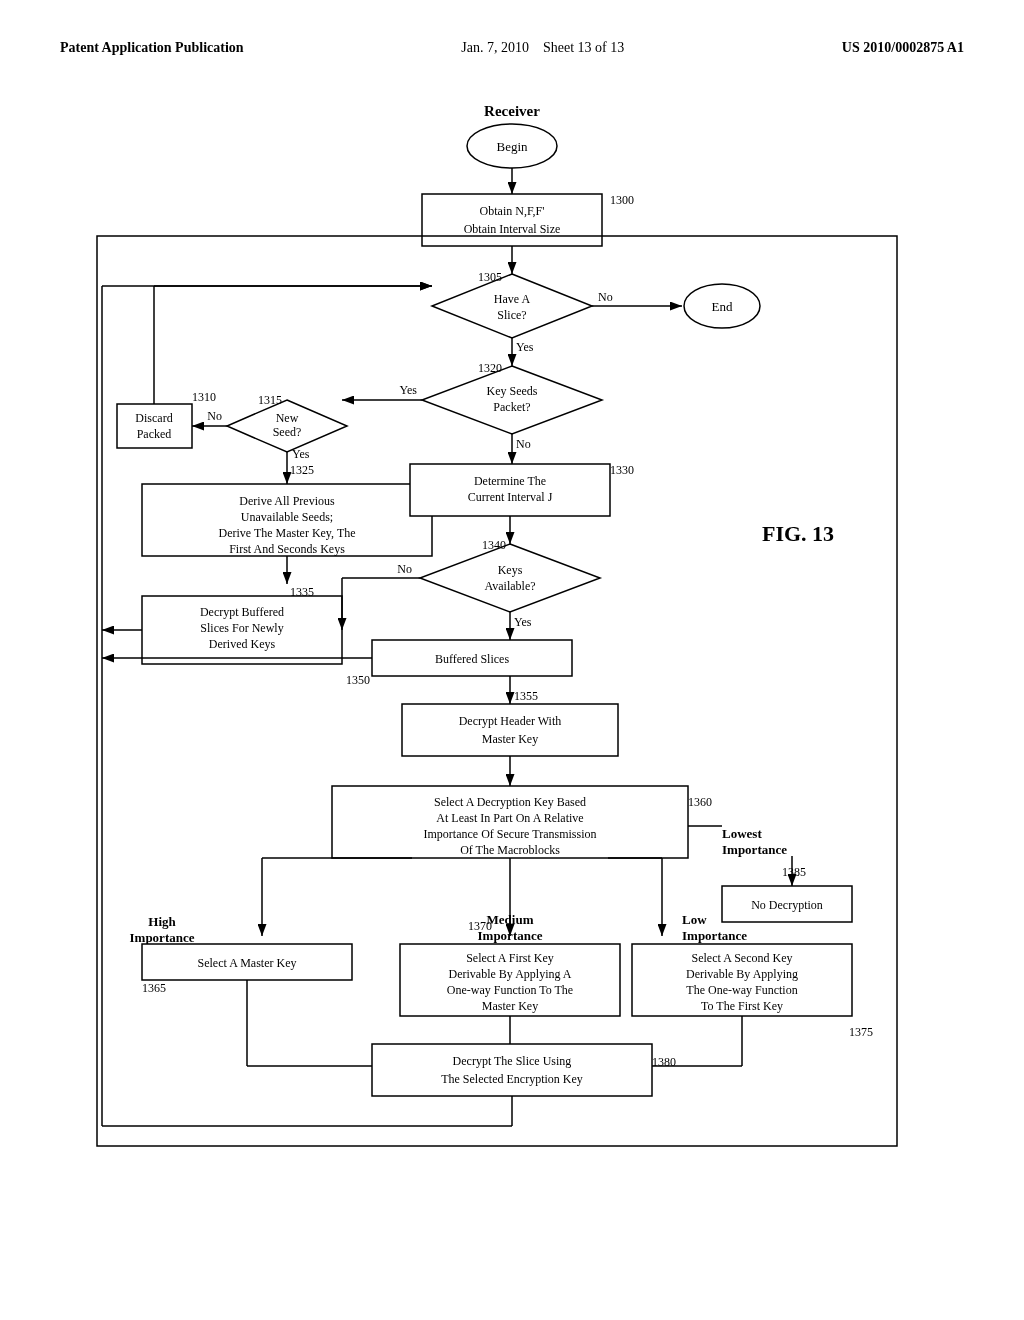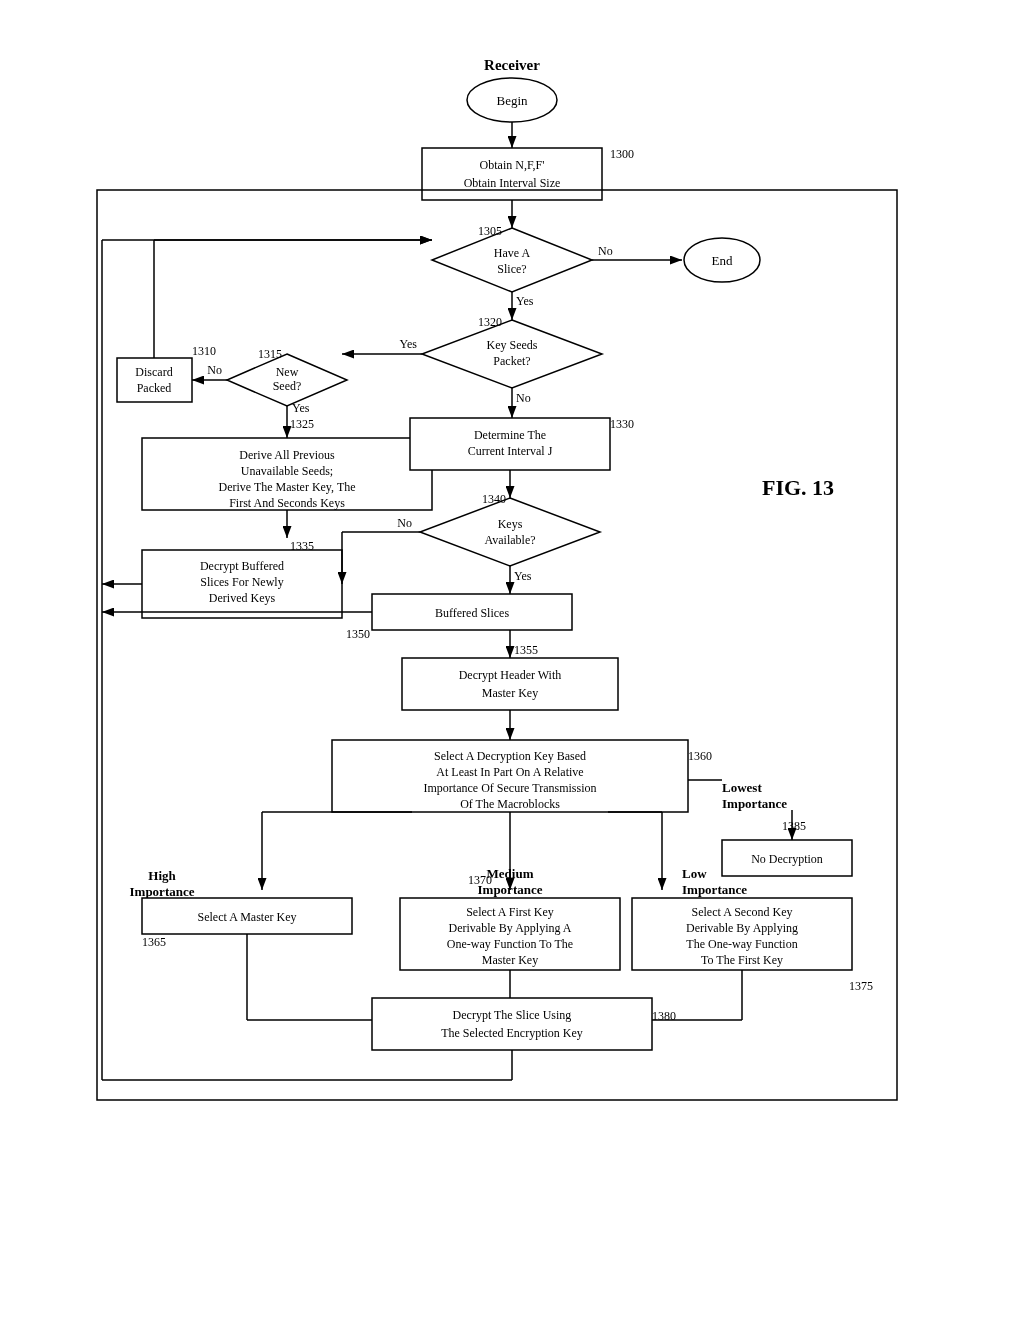--- a/index.html
+++ b/index.html
@@ -47,20 +47,28 @@
       top: 0;
       left: 0;
       width: 100%;
       height: 100%;
     }
   </style>
 </head>
 <body>
 
 <div class="page">
+  <div class="header">
+    <div class="header-left">Patent Application Publication</div>
+    <div class="header-center">
+      <span>Jan. 7, 2010</span>&nbsp;&nbsp;&nbsp;
+      <span>Sheet 13 of 13</span>
+    </div>
+    <div class="header-right">US 2010/0002875 A1</div>
+  </div>
 
   <div class="diagram-area">
     <svg viewBox="0 0 900 1180" xmlns="http://www.w3.org/2000/svg">
       <defs>
         <marker id="arrowhead" markerWidth="8" markerHeight="6" refX="8" refY="3" orient="auto">
           <polygon points="0 0, 8 3, 0 6" fill="#000"></polygon>
         </marker>
       </defs>
 
       <text x="450" y="30" text-anchor="middle" font-size="15" font-weight="bold" font-family="Times New Roman">Receiver</text>

